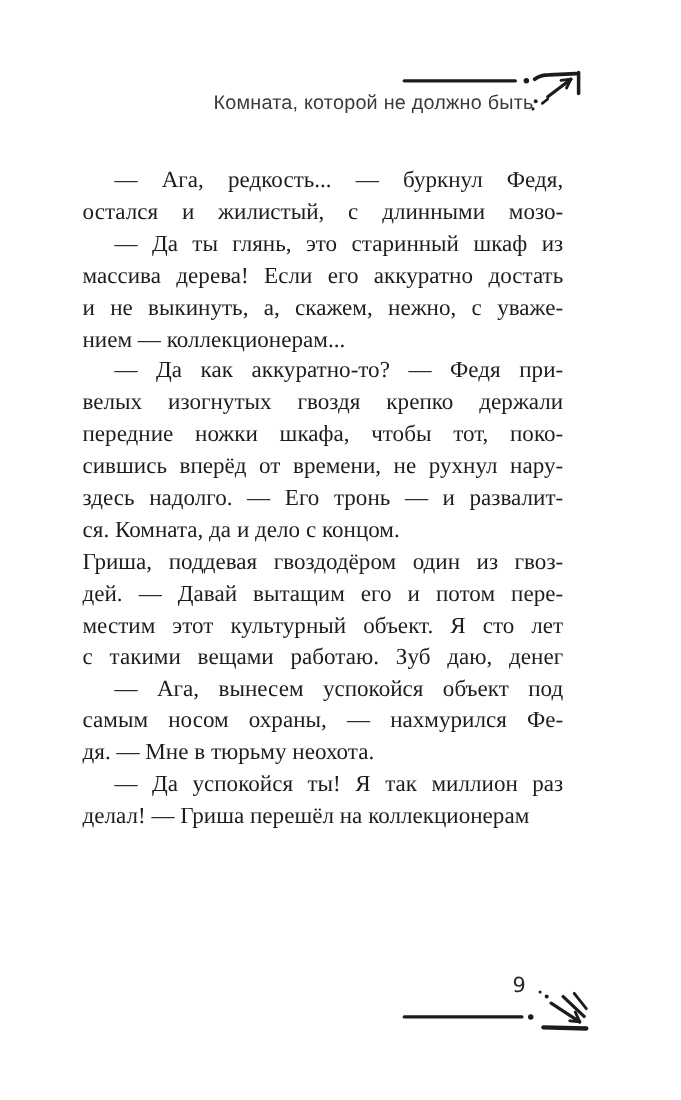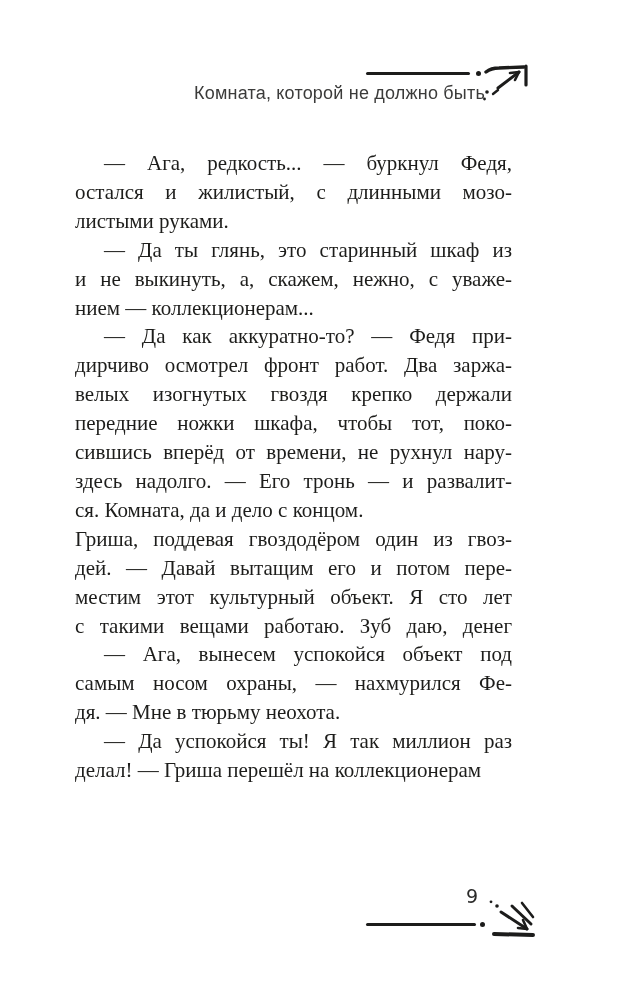--- a/index.html
+++ b/index.html
@@ -100,30 +100,29 @@
     </g>
     <circle cx="4" cy="31" r="1.8" fill="#1c1c1b"></circle>
     <circle cx="1.5" cy="38" r="1.4" fill="#1c1c1b"></circle>
   </svg>
   <div class="running-title">Комната, которой не должно быть</div>
 
   <main class="body-text">
       <div class="paragraph">
         <div class="line first">— Ага, редкость... — буркнул Федя,</div>
         <div class="line">остался и жилистый, с длинными мозо-</div>
-        <div class="line last">листыми руками.</div>
       </div>
       <div class="paragraph">
         <div class="line first">— Да ты глянь, это старинный шкаф из</div>
+        <div class="line">массива дерева! Если его аккуратно достать</div>
         <div class="line">и не выкинуть, а, скажем, нежно, с уваже-</div>
         <div class="line last">нием — коллекционерам...</div>
       </div>
       <div class="paragraph">
         <div class="line first">— Да как аккуратно-то? — Федя при-</div>
-        <div class="line">дирчиво осмотрел фронт работ. Два заржа-</div>
         <div class="line">велых изогнутых гвоздя крепко держали</div>
         <div class="line">передние ножки шкафа, чтобы тот, поко-</div>
         <div class="line">сившись вперёд от времени, не рухнул нару-</div>
         <div class="line">здесь надолго. — Его тронь — и развалит-</div>
         <div class="line last">ся. Комната, да и дело с концом.</div>
       </div>
       <div class="paragraph">
         <div class="line">Гриша, поддевая гвоздодёром один из гвоз-</div>
         <div class="line">дей. — Давай вытащим его и потом пере-</div>
         <div class="line">местим этот культурный объект. Я сто лет</div>

